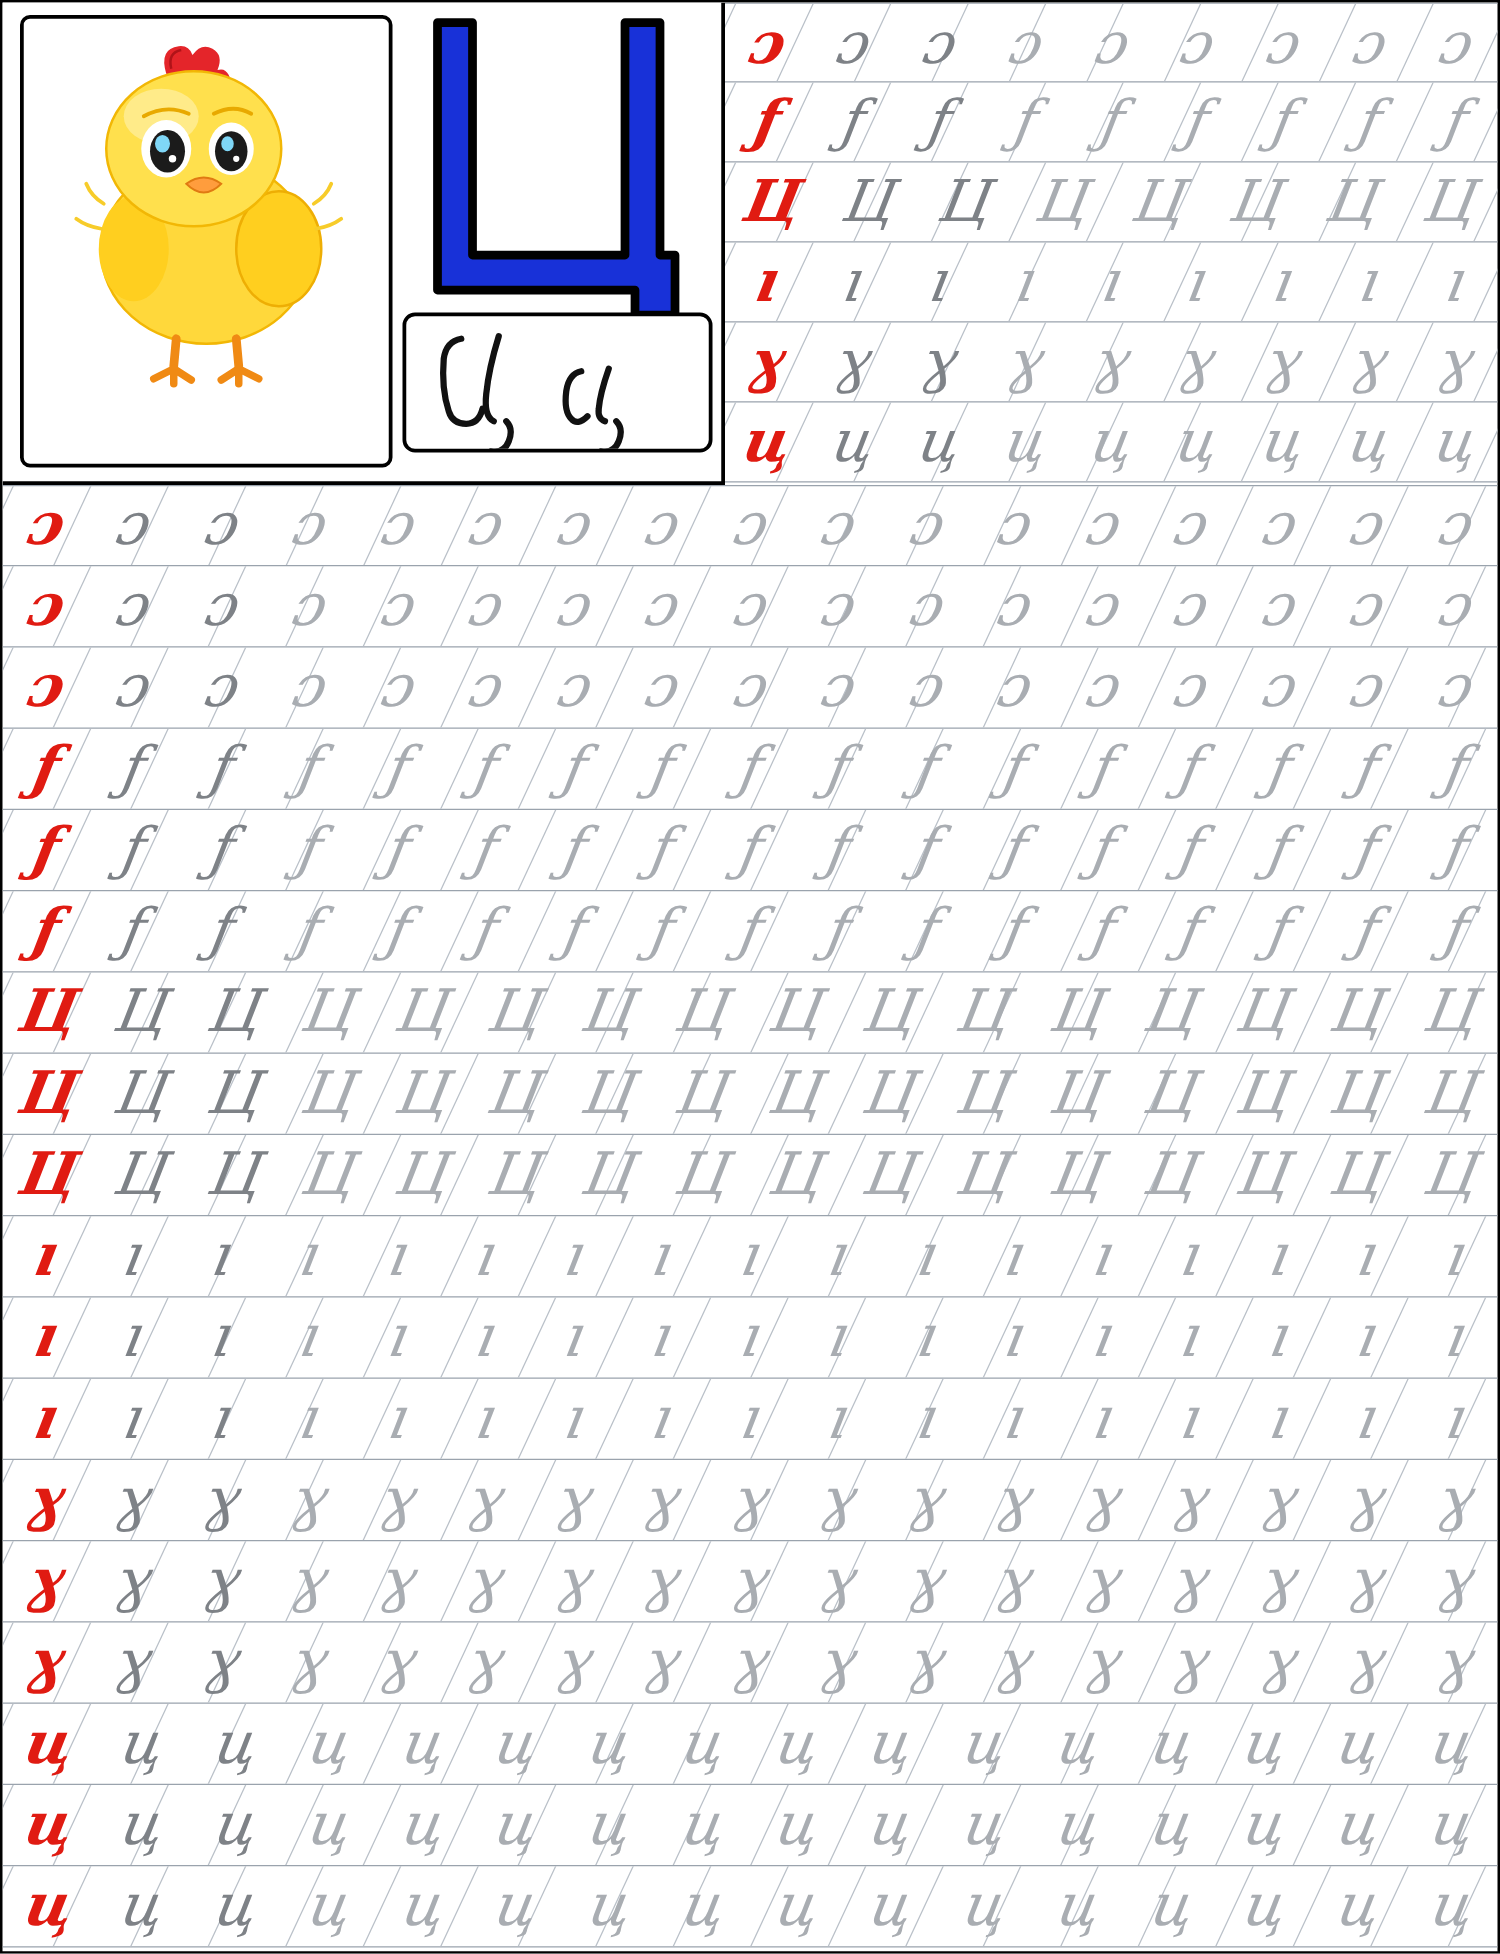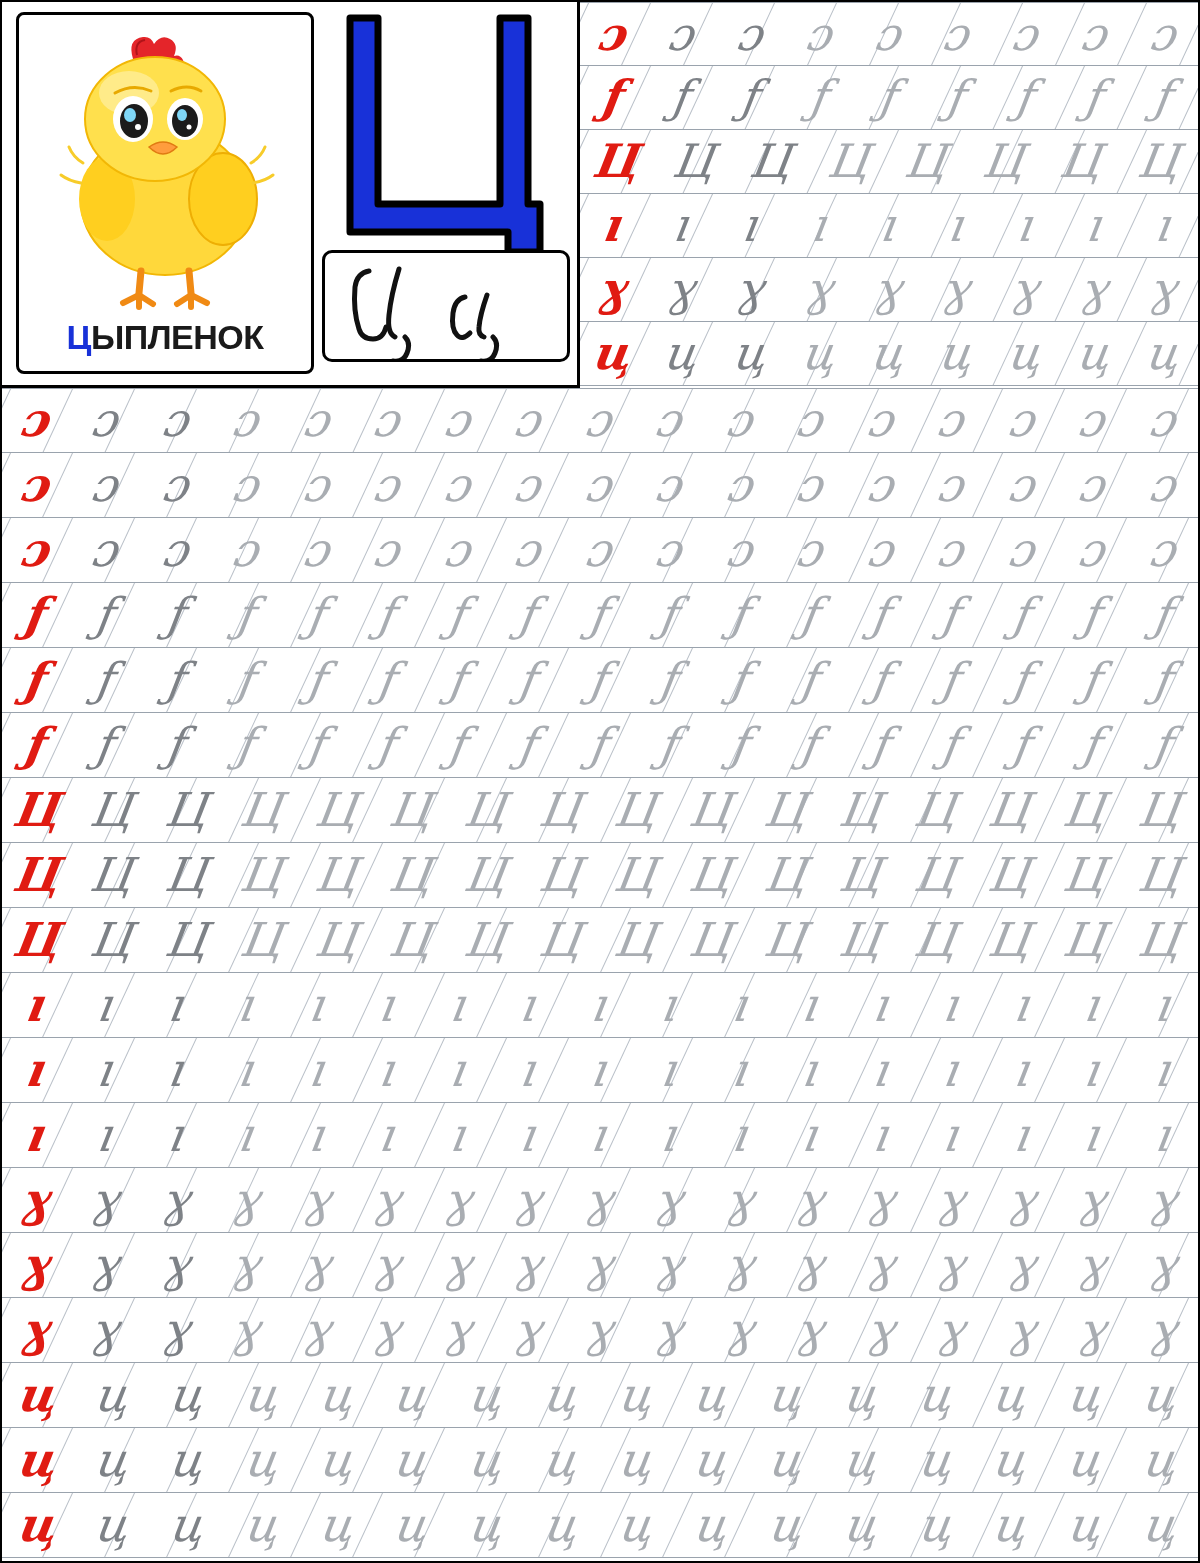--- a/index.html
+++ b/index.html
@@ -180,21 +180,20 @@
         <path d="M112 124 q14 -10 28 0 q-14 14 -28 0 z" fill="#ff9d3d" stroke="#e07a12" stroke-width="1.5"></path>
 
         <path d="M104 248 l-2 22" stroke="#f08a14" stroke-width="7" stroke-linecap="round"></path>
         <path d="M152 248 l2 22" stroke="#f08a14" stroke-width="7" stroke-linecap="round"></path>
         <path d="M102 272 l-16 8 M102 272 l0 12 M102 272 l14 9" stroke="#f08a14" stroke-width="6" stroke-linecap="round"></path>
         <path d="M154 272 l-14 9 M154 272 l0 12 M154 272 l16 8" stroke="#f08a14" stroke-width="6" stroke-linecap="round"></path>
 
         <path d="M46 140 q-10 -6 -14 -16 M44 160 q-12 -2 -20 -8" stroke="#f7cc2a" stroke-width="3" stroke-linecap="round" fill="none"></path>
         <path d="M214 140 q10 -6 14 -16 M216 160 q12 -2 20 -8" stroke="#f7cc2a" stroke-width="3" stroke-linecap="round" fill="none"></path>
       </svg>
-      <div id="word-label"><span class="hl">Ц</span><span>ЫПЛЕНОК</span></div>
     </div>
 
     <svg id="big-letter" viewBox="0 0 230 250">
       <path d="M46 12 L46 198 L168 198 L168 12 L196 12 L196 198 L208 198 L208 246 L176 246 L176 226 L18 226 L18 12 Z" fill="#1831d8" stroke="#000000" stroke-width="7" stroke-linejoin="round"></path>
     </svg>
 
     <div id="cursive-box">
       <svg viewBox="0 0 248 112" width="248" height="112">
 
         <g stroke="#111111" fill="none" stroke-width="5" stroke-linecap="round">

